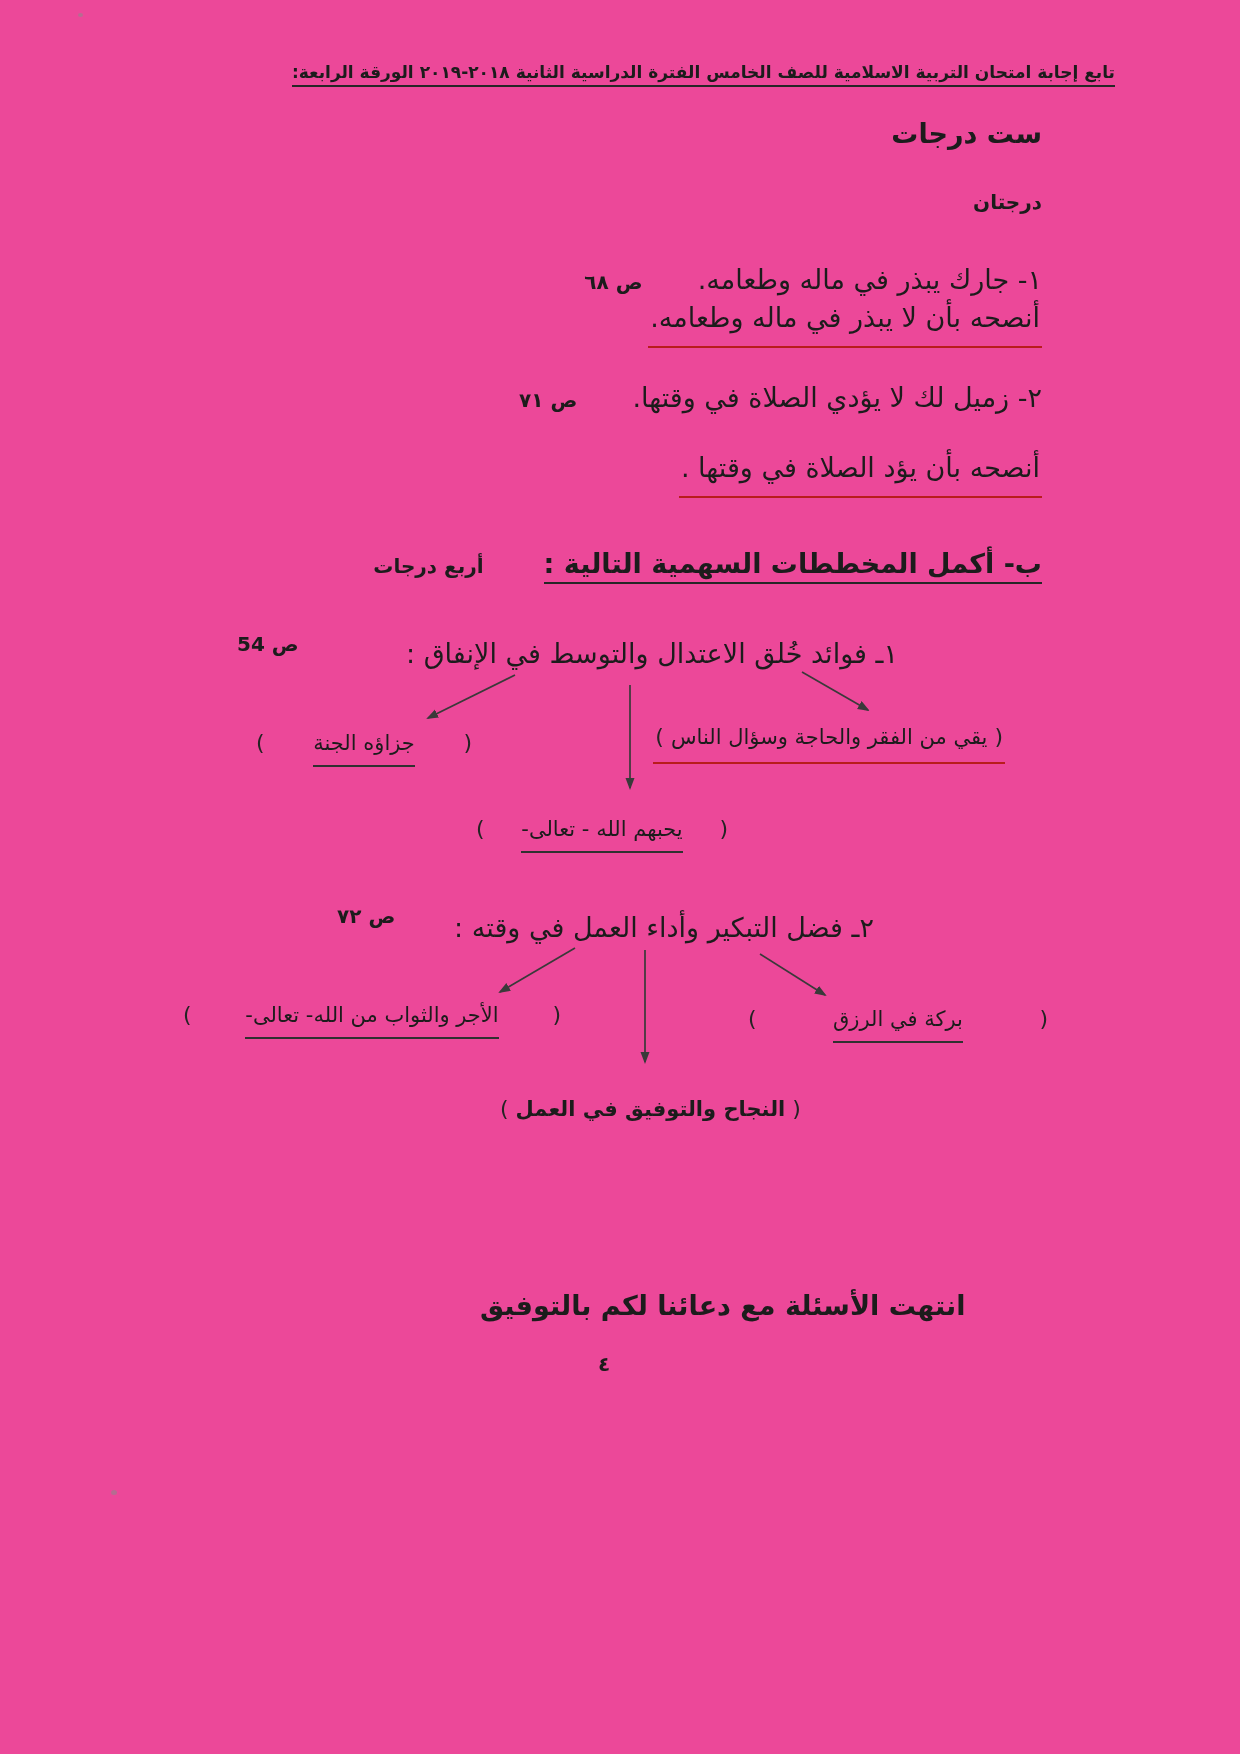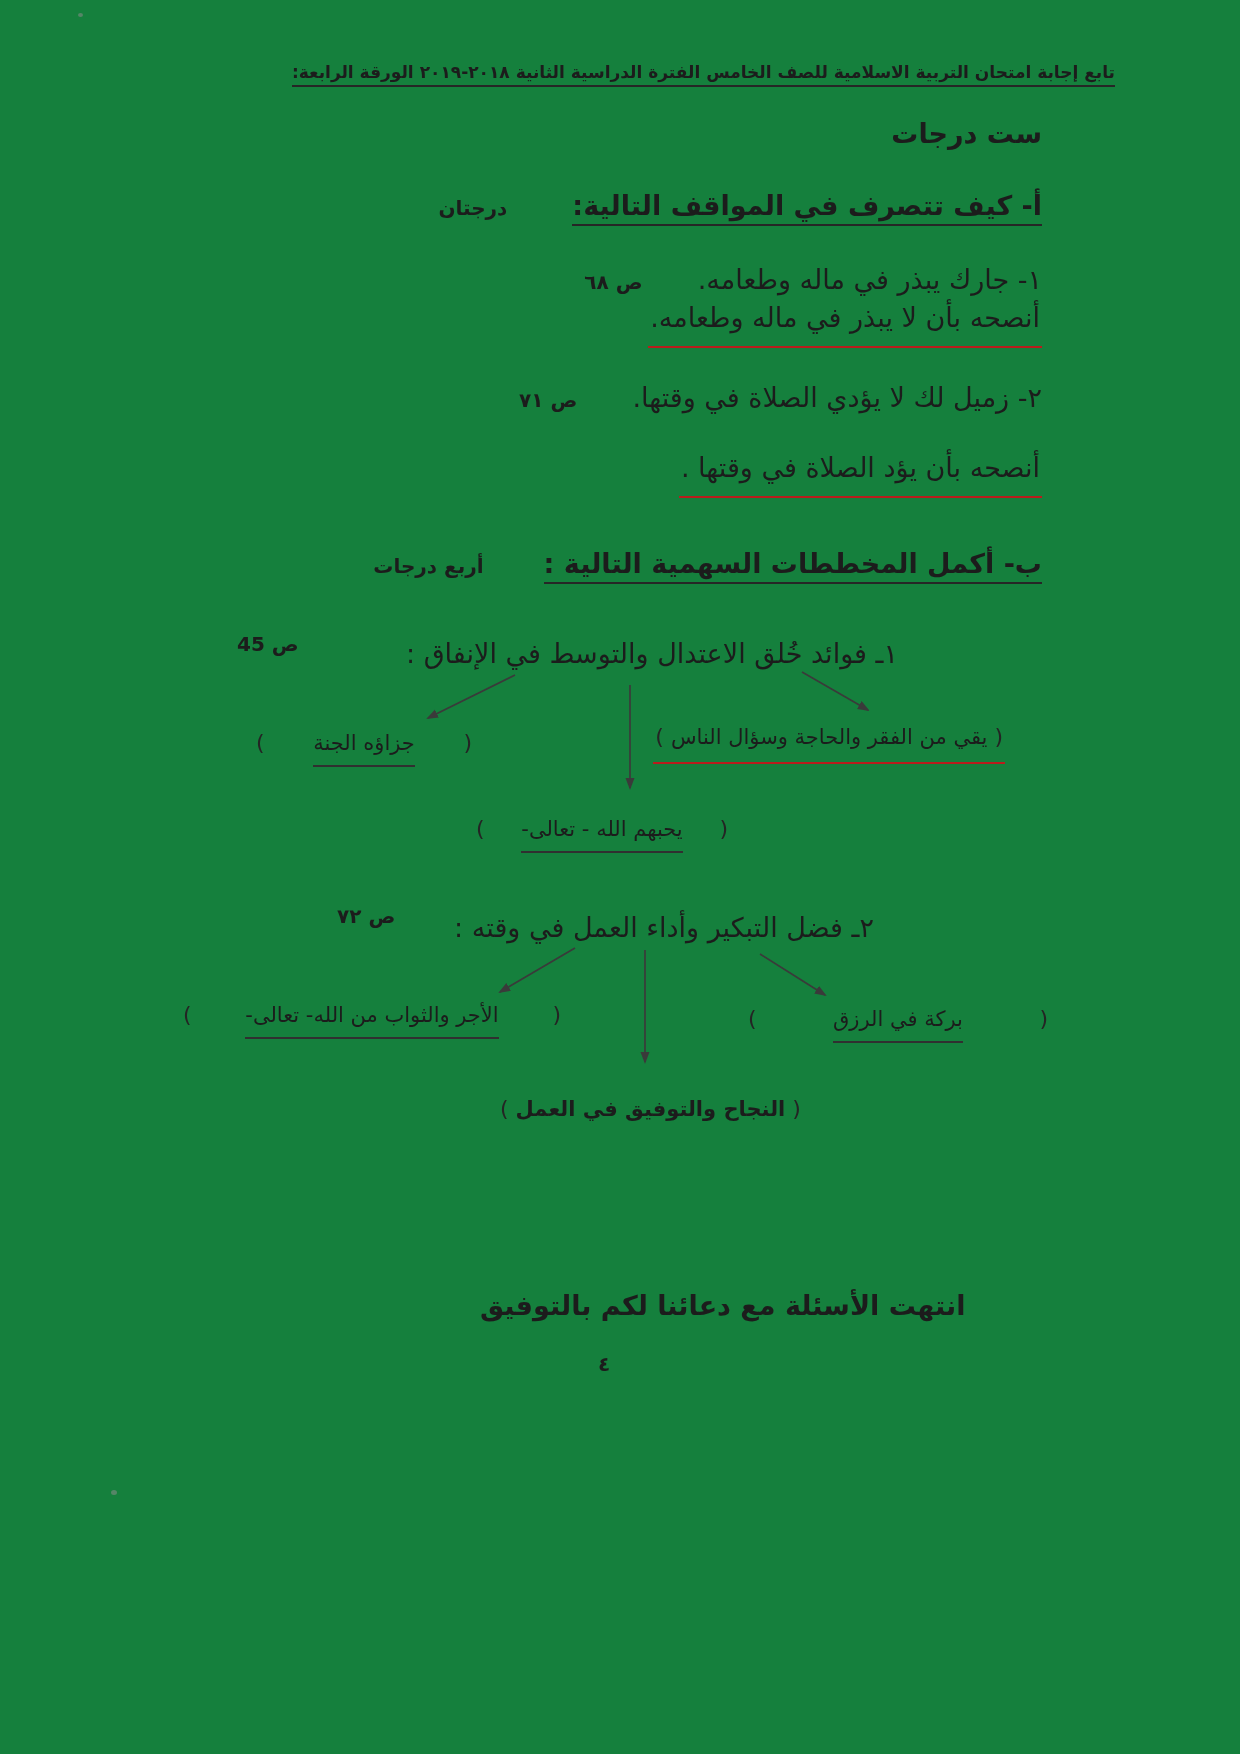--- a/index.html
+++ b/index.html
@@ -1,19 +1,19 @@
 <!DOCTYPE html>
 <html lang="ar"><head>
 <meta charset="utf-8">
 <style>
   html,body{margin:0;padding:0;background:#ffffff;}
   .page{
     position:relative;
     width:1240px;height:1754px;
-    background:#15803d;
+    background:#ec4899;
     font-family:"DejaVu Sans",sans-serif;
     color:#1c1c1c;
     direction:rtl;
     overflow:hidden;
   }
   .abs{position:absolute;}
   .row{display:flex;align-items:baseline;}
   .bold{font-weight:bold;}
   .fs17{font-size:17px;}
   .fs20{font-size:20px;}
@@ -39,21 +39,20 @@
   <div class="abs speck" style="left:78px;top:13px;width:5px;height:4px;"></div>
   <div class="abs speck" style="left:111px;top:1490px;width:6px;height:5px;"></div>
 
   <div class="abs bold fs17 u2" style="top:62px;right:125px;">تابع إجابة امتحان التربية الاسلامية للصف الخامس الفترة الدراسية الثانية ٢٠١٨-٢٠١٩ الورقة الرابعة:</div>
 
   <div class="abs row gap75" style="top:118px;right:198px;">
     <span class="bold fs21">ست درجات</span>
   </div>
 
   <div class="abs row gap65" style="top:190px;right:198px;">
-    <span class="bold fs21 u2">أ- كيف تتصرف في المواقف التالية:</span>
     <span class="bold fs20">درجتان</span>
   </div>
 
   <div class="abs row gap55" style="top:264px;right:198px;">
     <span class="fs21">١- جارك يبذر في ماله وطعامه.</span>
     <span class="bold fs20">ص ٦٨</span>
   </div>
   <div class="abs fs21 ansline" style="top:302px;right:198px;">أنصحه بأن لا يبذر في ماله وطعامه.</div>
 
   <div class="abs row gap55" style="top:382px;right:198px;">
@@ -61,21 +60,21 @@
     <span class="bold fs20">ص ٧١</span>
   </div>
   <div class="abs fs21 ansline" style="top:452px;right:198px;">أنصحه بأن يؤد الصلاة في وقتها .</div>
 
   <div class="abs row gap60" style="top:548px;right:198px;">
     <span class="bold fs21 u2">ب- أكمل المخططات السهمية التالية :</span>
     <span class="bold fs20">أربع درجات</span>
   </div>
 
   <div class="abs fs21" style="top:638px;right:342px;">١ـ فوائد خُلق الاعتدال والتوسط في الإنفاق :</div>
-  <div class="abs bold fs20" style="top:632px;left:237px;">ص 45</div>
+  <div class="abs bold fs20" style="top:632px;left:237px;">ص 54</div>
 
   <svg class="abs" style="left:380px;top:665px;" width="520" height="135" viewBox="0 0 520 135">
     <defs>
       <marker id="ah1" markerWidth="14" markerHeight="10" refX="10" refY="4.5" orient="auto" markerUnits="userSpaceOnUse">
         <path d="M0,0 L12,4.5 L0,9 z" fill="#3a3a3a"></path>
       </marker>
     </defs>
     <line x1="135" y1="10" x2="48" y2="53" marker-end="url(#ah1)"></line>
     <line x1="250" y1="20" x2="250" y2="123" marker-end="url(#ah1)"></line>
     <line x1="422" y1="7" x2="488" y2="45" marker-end="url(#ah1)"></line>

